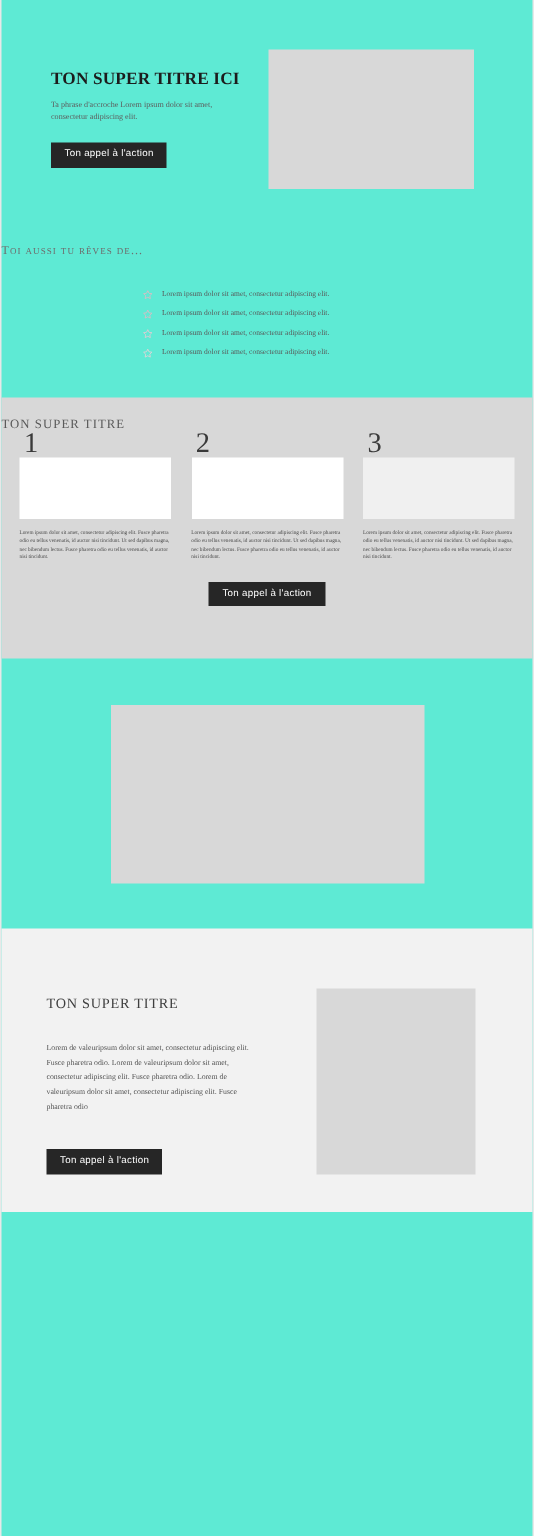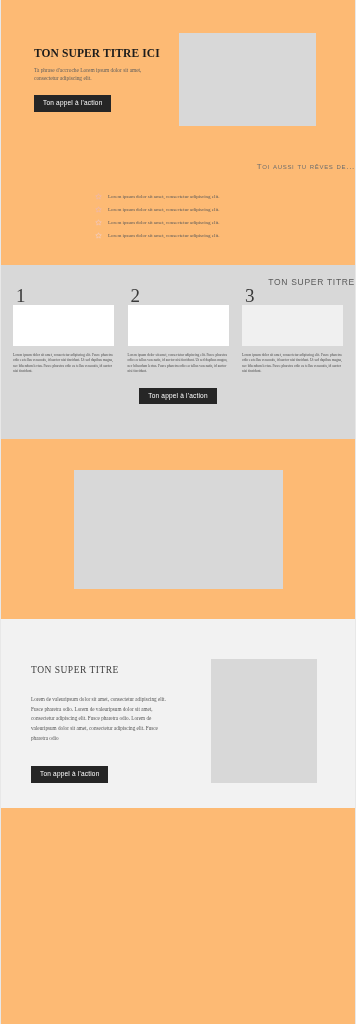--- a/index.html
+++ b/index.html
@@ -9,21 +9,21 @@
     height: 1024px;
     background: #ffffff;
     font-family: "Liberation Serif", serif;
     overflow: hidden;
   }
 
   .page {
     width: 356px;
     height: 1024px;
     position: relative;
-    background: #fdba74;
+    background: #5eead4;
     border-left: 1px solid #e8e8e8;
     border-right: 1px solid #e8e8e8;
   }
 
   
   .img-ph {
     background: #d8d8d8;
     display: block;
   }
   .img-ph.white { background: #ffffff; }
@@ -37,26 +37,26 @@
     font-size: 6.5px;
     letter-spacing: 0.2px;
     padding: 5px 9px;
     border: none;
     cursor: pointer;
     line-height: 1;
     white-space: nowrap;
   }
 
   .sec-heading {
-    font-family: Liberation Sans, sans-serif;
+    font-family: Liberation Serif, serif;
     font-variant: small-caps;
     color: #6e6e6e;
     font-weight: 400;
     letter-spacing: 0.7px;
-    text-align: right;
+    text-align: left;
   }
 
   
   .hero {
     position: relative;
     height: 147px;
     padding: 0;
   }
   .hero-text {
     position: absolute;

